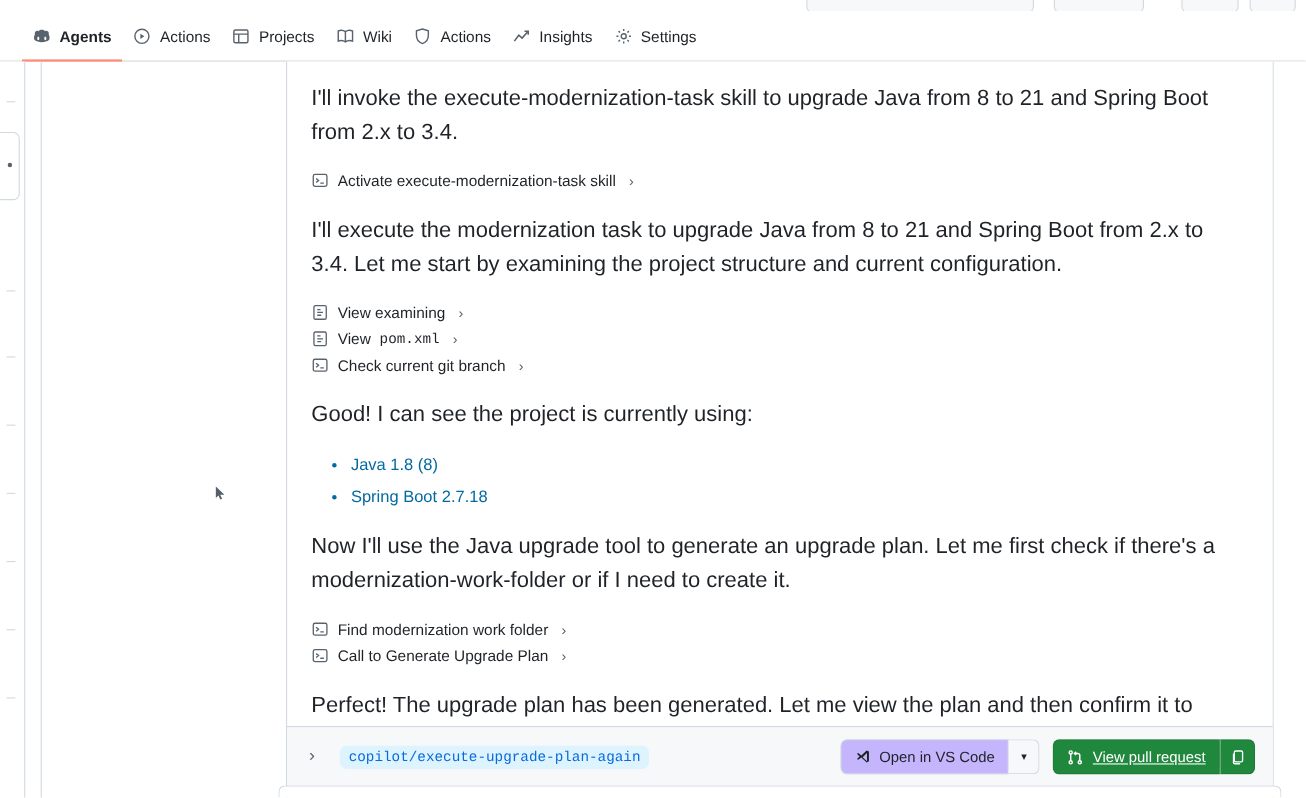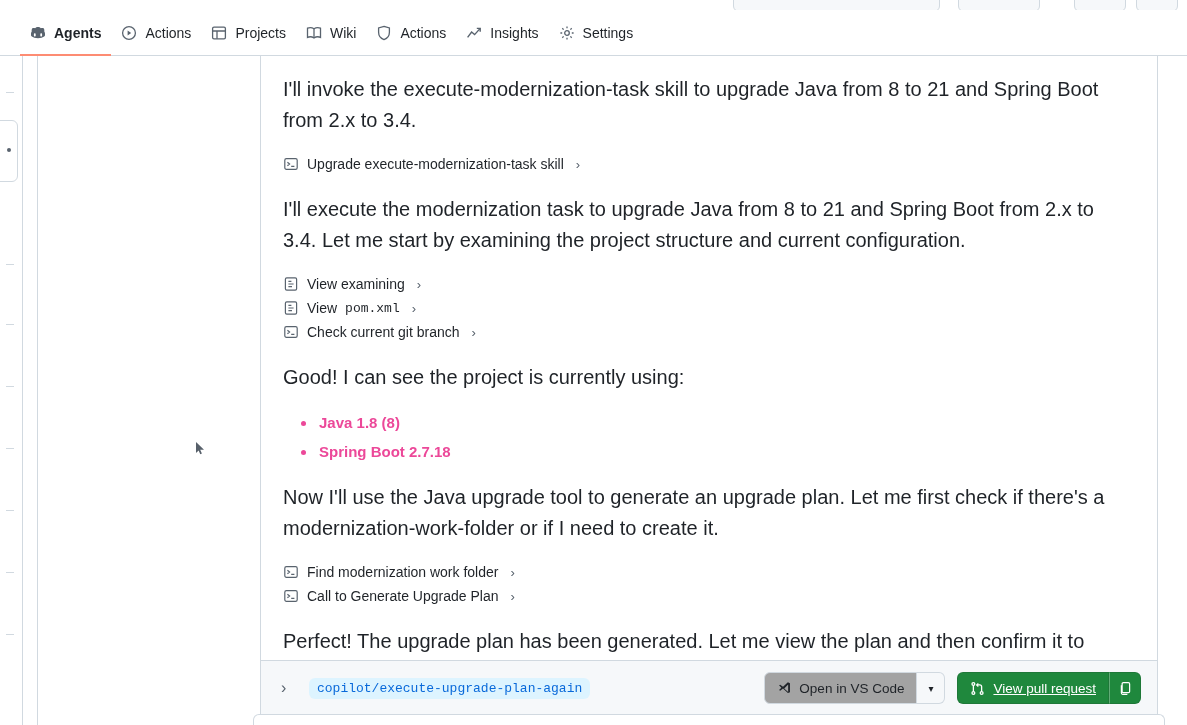--- a/index.html
+++ b/index.html
@@ -178,22 +178,21 @@
   }
   code.mono {
     font-family: "Liberation Mono", "DejaVu Sans Mono", monospace;
     font-size: 13px;
   }
   ul.bullets {
     margin: 0 0 16px 0;
     padding-left: 34px;
     font-size: 15px;
     line-height: 1.9;
-    color: #ec4899;
-    font-weight: bold;
+    color: #0369a1;
   }
   ul.bullets li { padding-left: 2px; }
 
   
   .action-bar {
     position: absolute;
     left: 261px;
     top: 660px;
     width: 896px;
     height: 55px;
@@ -226,21 +225,21 @@
     display: flex;
     align-items: stretch;
     height: 32px;
     margin-right: 12px;
   }
   .btn {
     display: inline-flex;
     align-items: center;
     gap: 7px;
     border: 1px solid #d1d9e0;
-    background: #a3a3a3;
+    background: #c4b5fd;
     color: #1f2328;
     font-size: 13.5px;
     padding: 0 12px;
     border-radius: 6px 0 0 6px;
     cursor: pointer;
   }
   .btn-caret {
     display: inline-flex;
     align-items: center;
     justify-content: center;
@@ -413,21 +412,21 @@
     <p class="para">I'll invoke the execute-modernization-task skill to upgrade Java from 8 to 21 and Spring Boot from 2.x to 3.4.</p>
 
     <div class="tool-list">
       <div class="tool-row">
         <span class="tool-ico">
           <svg width="16" height="16" viewBox="0 0 16 16" fill="none" stroke="currentColor" stroke-width="1.2">
               <rect x="1.8" y="2.6" width="12.4" height="10.8" rx="1.6"></rect>
               <path d="M4.4 6.2 6.6 8l-2.2 1.8M8.2 10.4h3.2"></path>
             </svg>
         </span>
-        <span>Upgrade execute-modernization-task skill</span>
+        <span>Activate execute-modernization-task skill</span>
         <span class="chev">›</span>
       </div>
     </div>
 
     <p class="para">I'll execute the modernization task to upgrade Java from 8 to 21 and Spring Boot from 2.x to 3.4. Let me start by examining the project structure and current configuration.</p>
 
     <div class="tool-list">
       <div class="tool-row">
         <span class="tool-ico">
           <svg width="16" height="16" viewBox="0 0 16 16" fill="none" stroke="currentColor" stroke-width="1.2">

